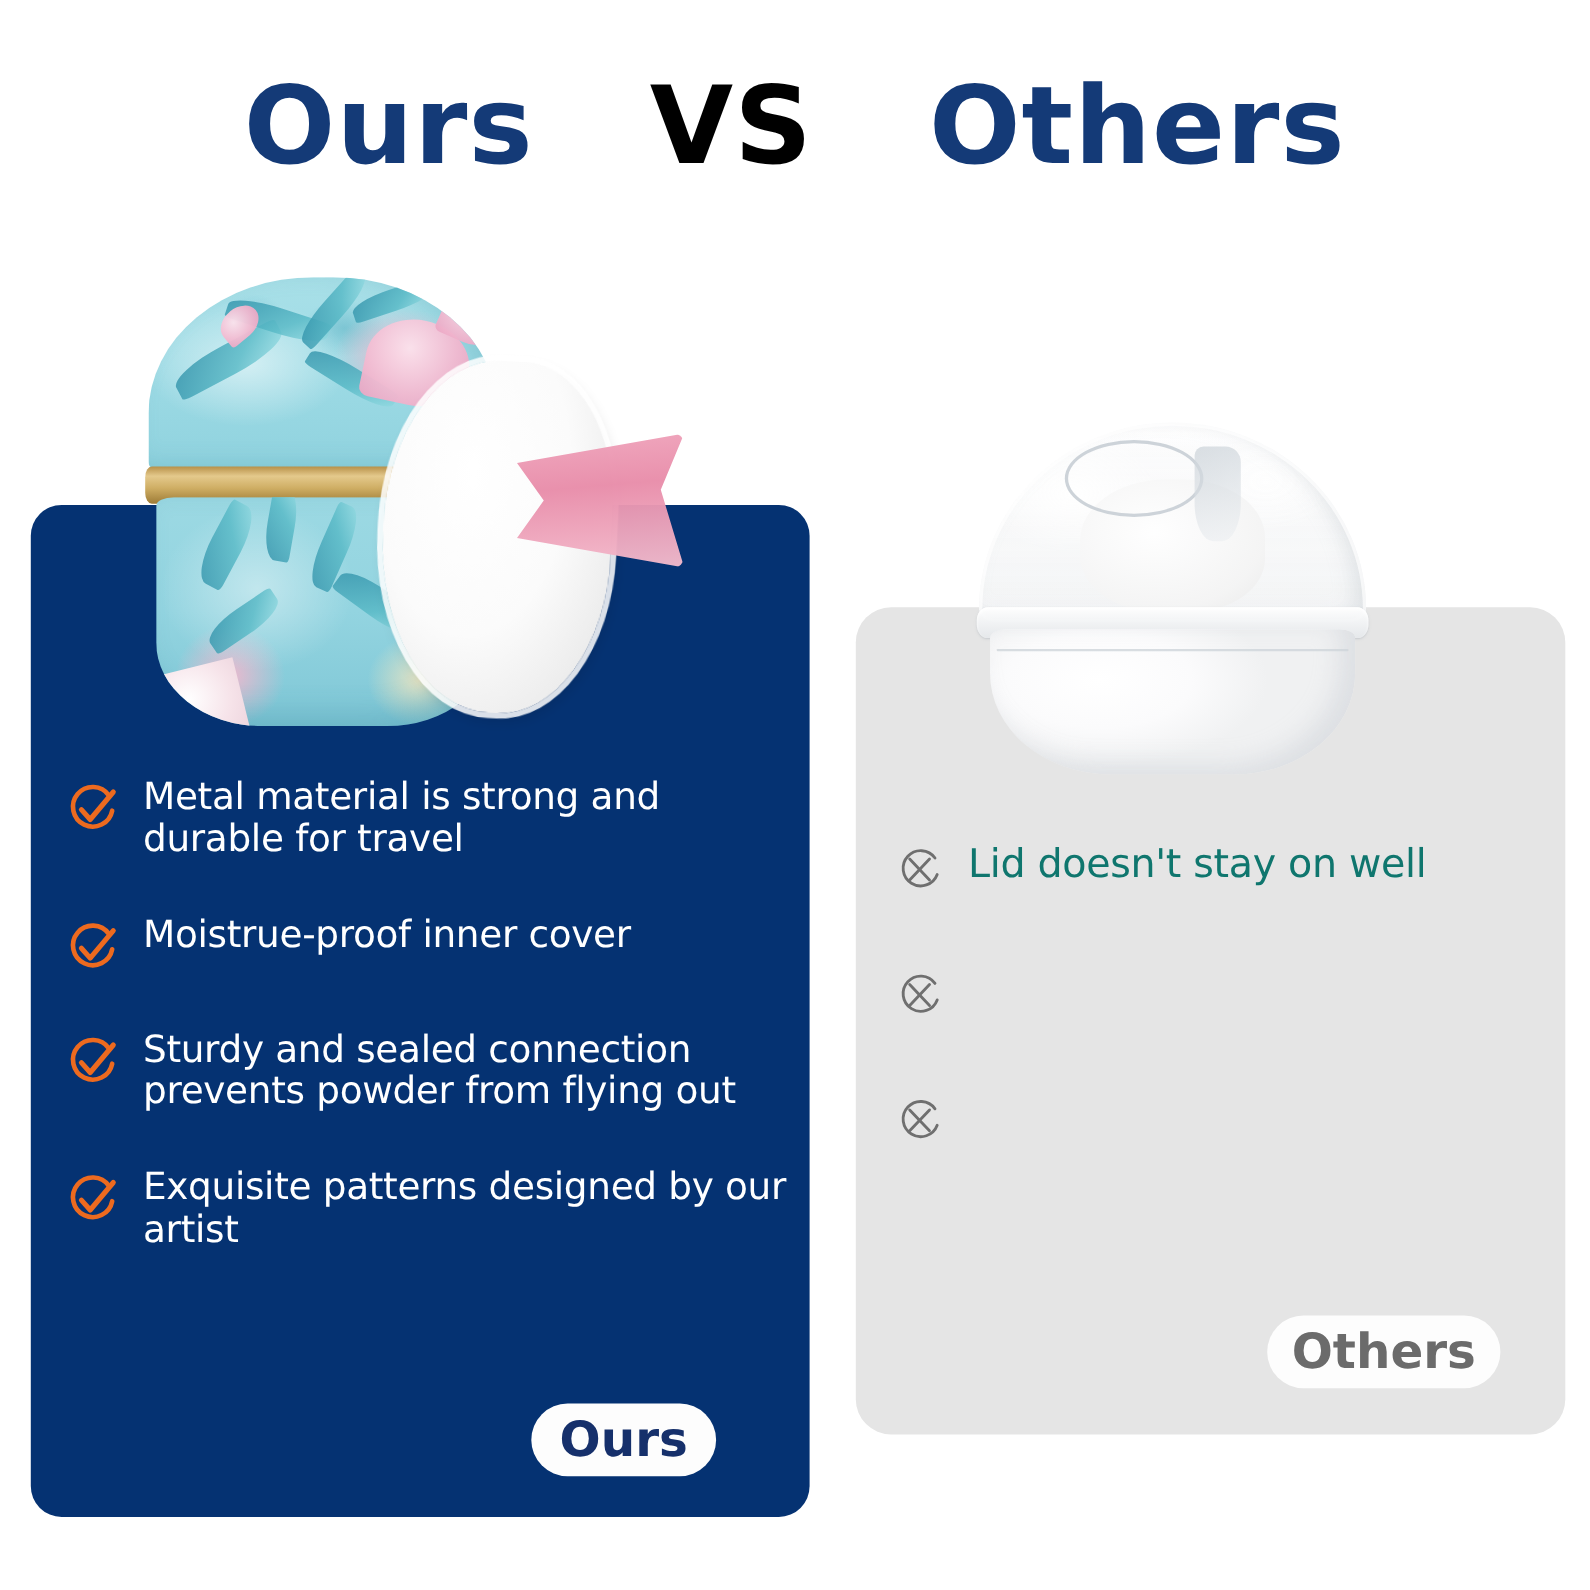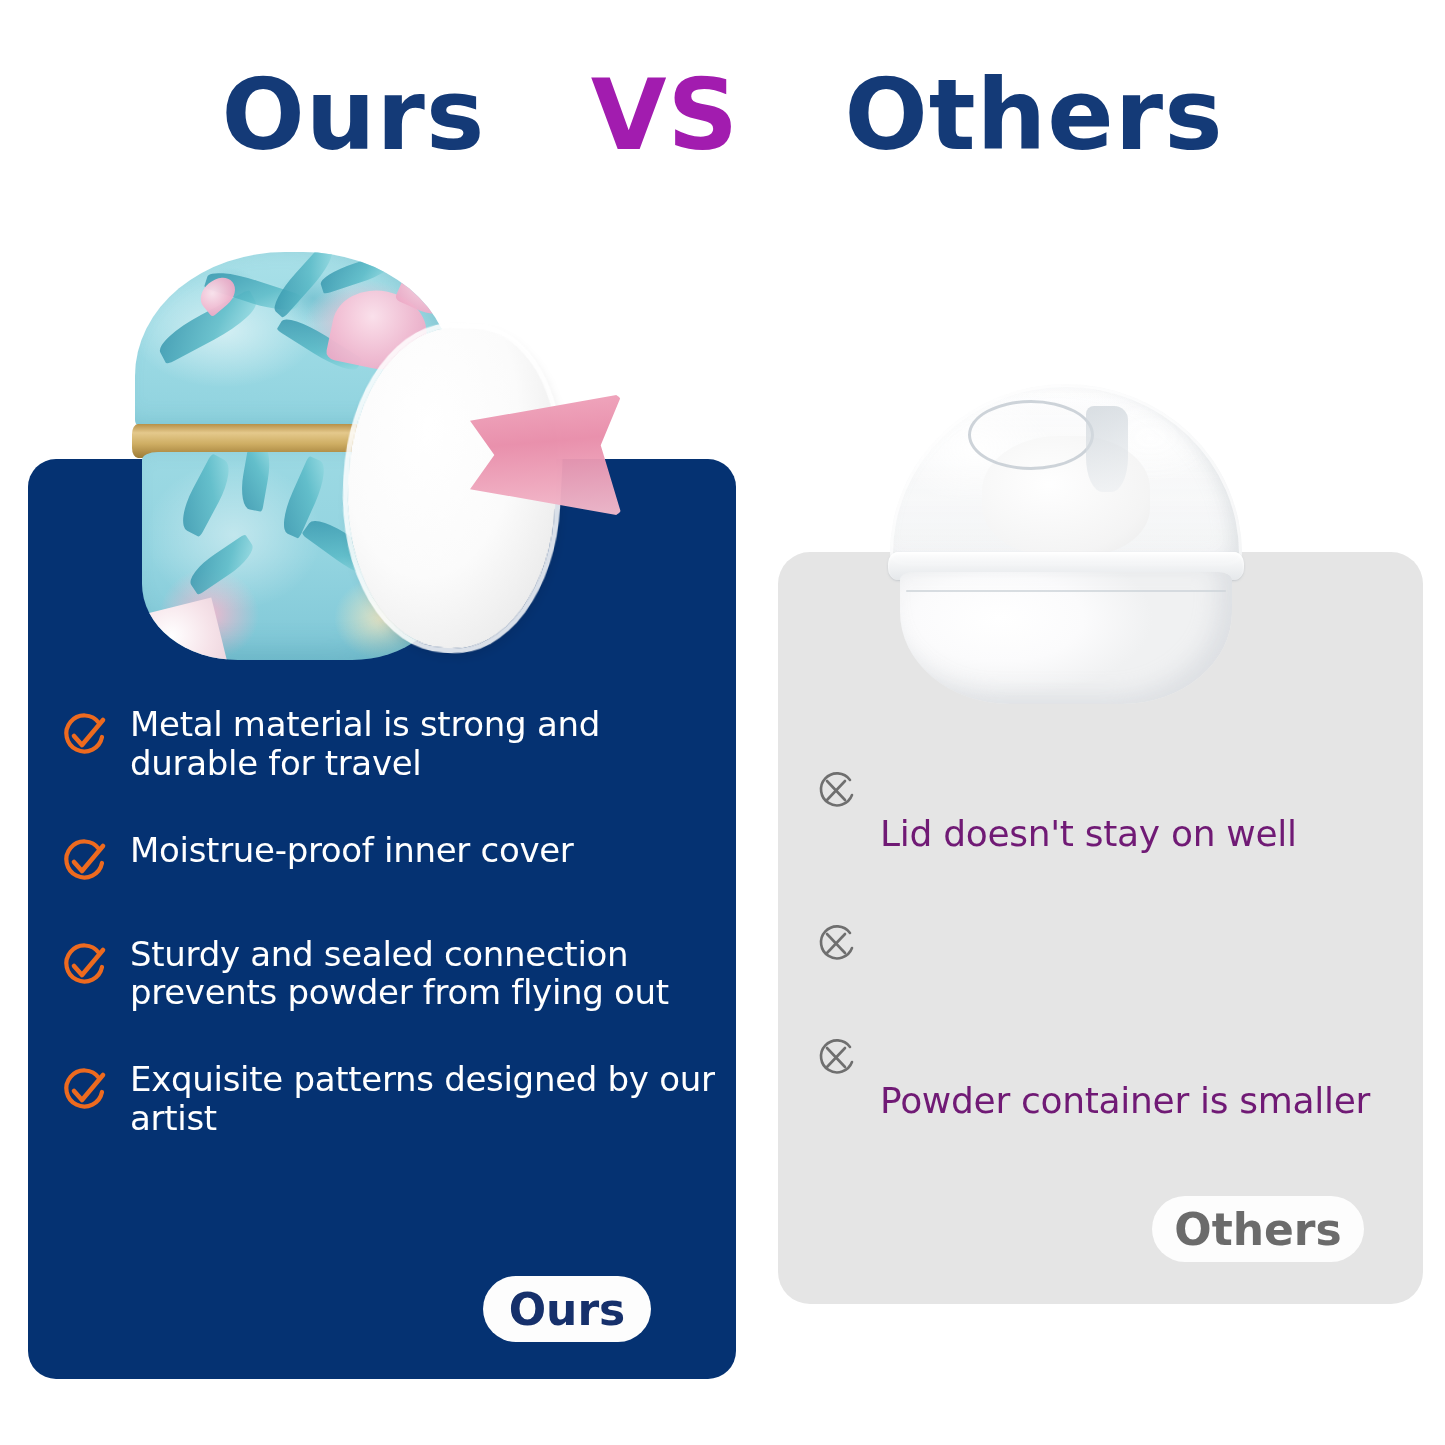--- a/index.html
+++ b/index.html
@@ -16,21 +16,21 @@
     position:absolute; top:66px; left:0; width:1445px;
     text-align:center;
     font-family:"DejaVu Sans", sans-serif;
     font-size:98px;
     font-weight:bold;
     letter-spacing:1px;
     white-space:nowrap;
     line-height:1;
   }
   #title .navy{ color:#143a77; }
-  #title .orange{ color:#a21caf; }
+  #title .orange{ color:#000000; }
 
   
   #panel-ours{
     position:absolute;
     left:28px; top:459px;
     width:708px; height:920px;
     background:#053272;
     border-radius:28px;
   }
   #panel-others{
@@ -76,26 +76,25 @@
     align-items:flex-start;
     margin-bottom:64px;
   }
   .neg .ic{
     flex:0 0 auto;
     width:48px; height:48px;
     margin-right:20px;
     margin-top:2px;
   }
   .neg .tx{
-    color:#701a75;
+    color:#0f766e;
     font-size:36px;
     line-height:1.14;
     font-family:"DejaVu Sans", sans-serif;
     letter-spacing:-0.3px;
-    margin-top:48px;
   }
 
   
   .badge{
     position:absolute;
     background:#fdfdfd;
     border-radius:40px;
     display:flex; align-items:center; justify-content:center;
     font-size:44px;
     font-weight:bold;
@@ -363,19 +362,18 @@
   </div>
 
   <div class="neg">
     <span class="ic">
       <svg width="48" height="48" viewBox="0 0 48 48">
         <path d="M38 13 A16 16 0 1 0 40 28" fill="none" stroke="#6f6f6f" stroke-width="2.6" stroke-linecap="round"></path>
         <path d="M15 14 L33 33" fill="none" stroke="#6f6f6f" stroke-width="2.6" stroke-linecap="round"></path>
         <path d="M33 14 L15 33" fill="none" stroke="#6f6f6f" stroke-width="2.6" stroke-linecap="round"></path>
       </svg>
     </span>
-    <span class="tx">Powder container is smaller</span>
   </div>
 
 </div>
 
 <div class="badge" id="badge-ours">Ours</div>
 <div class="badge" id="badge-others">Others</div>
 
 </body></html>

